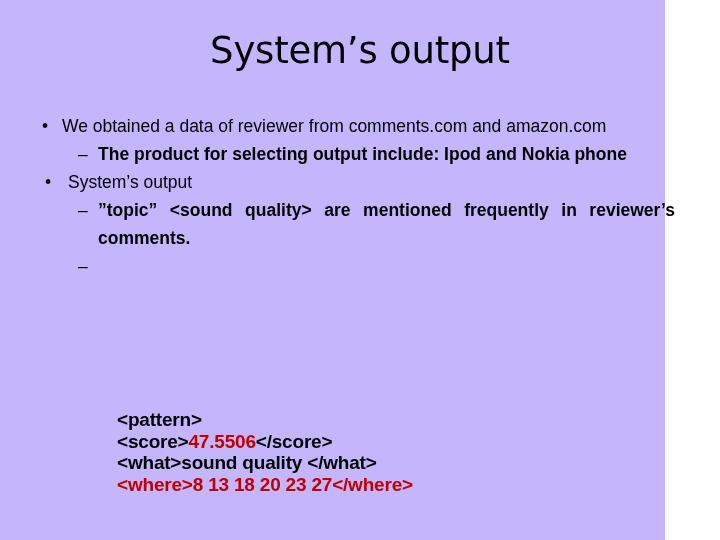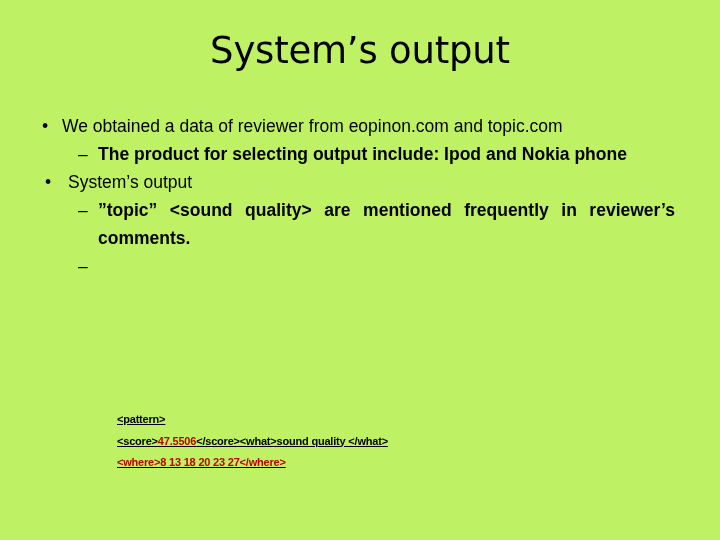--- a/index.html
+++ b/index.html
@@ -12,23 +12,23 @@
     background: #ffffff;
     font-family: "Liberation Sans", sans-serif;
     color: #000000;
     overflow: hidden;
     position: relative;
   }
 
   .slide {
     position: absolute;
     inset: 0;
-    width: 720px;
+    width: 665px;
     height: 540px;
-    background: #bef264;
+    background: #c4b5fd;
   }
 
   
   .slide-title {
     position: absolute;
     left: 0;
     top: 28px;
     width: 720px;
     text-align: center;
     font-family: "DejaVu Sans", sans-serif;
@@ -105,46 +105,45 @@
     font-weight: bold;
   }
 
   
   .pattern-block {
     position: absolute;
     left: 117px;
     top: 409px;
     width: 330px;
     font-family: "Liberation Sans", sans-serif;
-    font-size: 11px;
+    font-size: 19px;
     font-weight: 700;
     line-height: 21.5px;
     color: #000000;
     letter-spacing: -0.2px;
-    text-decoration: underline;
   }
   .pattern-line {
     white-space: pre-wrap;
     word-break: break-word;
   }
   .red { color: #C00000; }
   .blk { color: #000000; }
 </style>
 </head>
 <body>
 
 <div class="slide">
 
   <div class="slide-title">System’s output</div>
 
   <div class="body-area">
 
     <div class="bullet-l1">
       <span class="marker">•</span>
-      <span class="txt">We obtained a data of reviewer from eopinon.com and topic.com</span>
+      <span class="txt">We obtained a data of reviewer from comments.com and amazon.com</span>
     </div>
 
     <div class="bullet-l2 noj">
       <span class="marker">–</span>
       <span class="txt">The product for selecting output include: Ipod and Nokia phone</span>
     </div>
 
     <div class="bullet-l1 second">
       <span class="marker">•</span>
       <span class="txt">System’s output</span>

